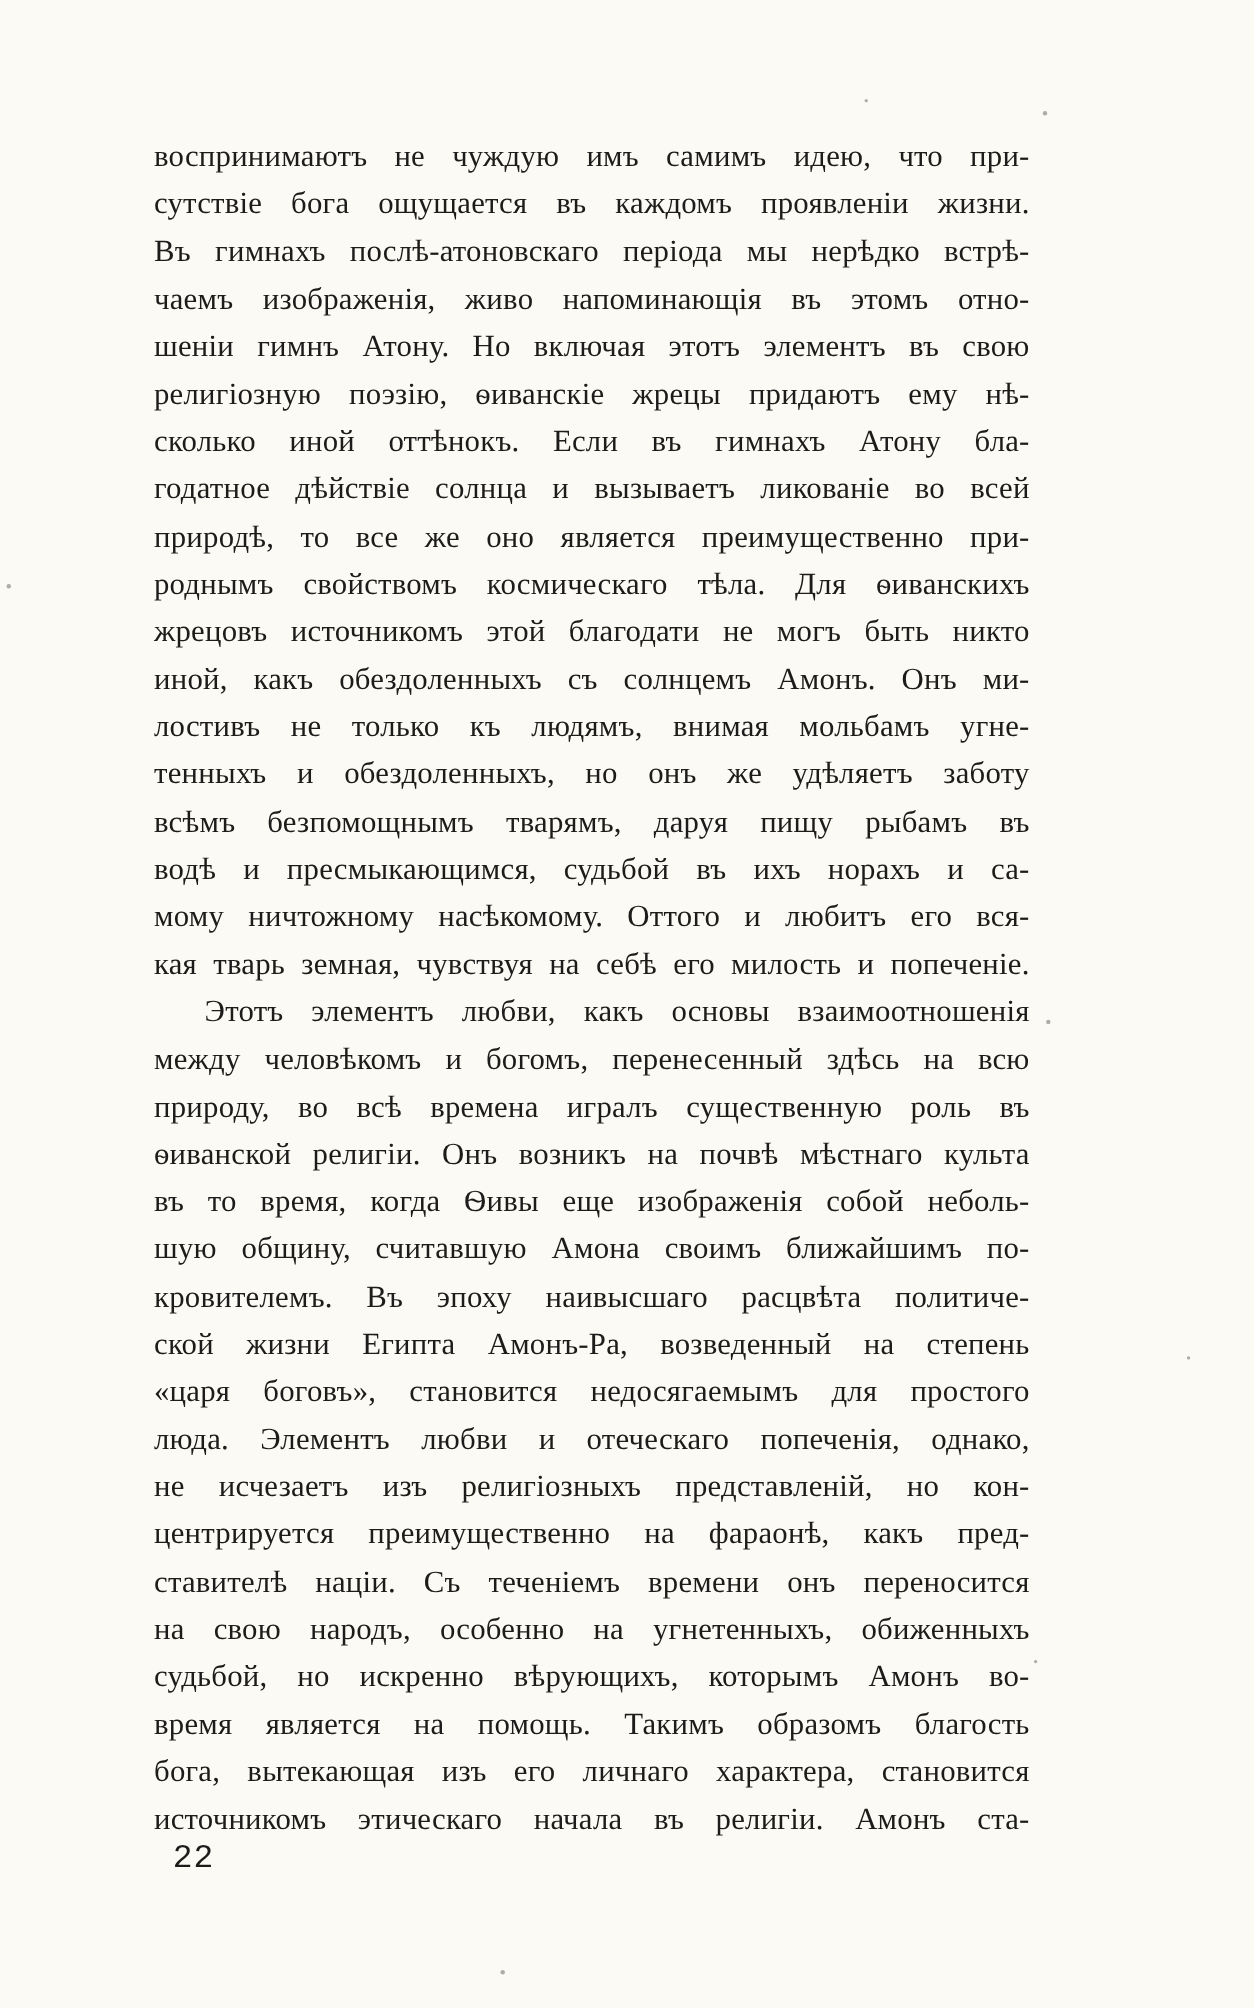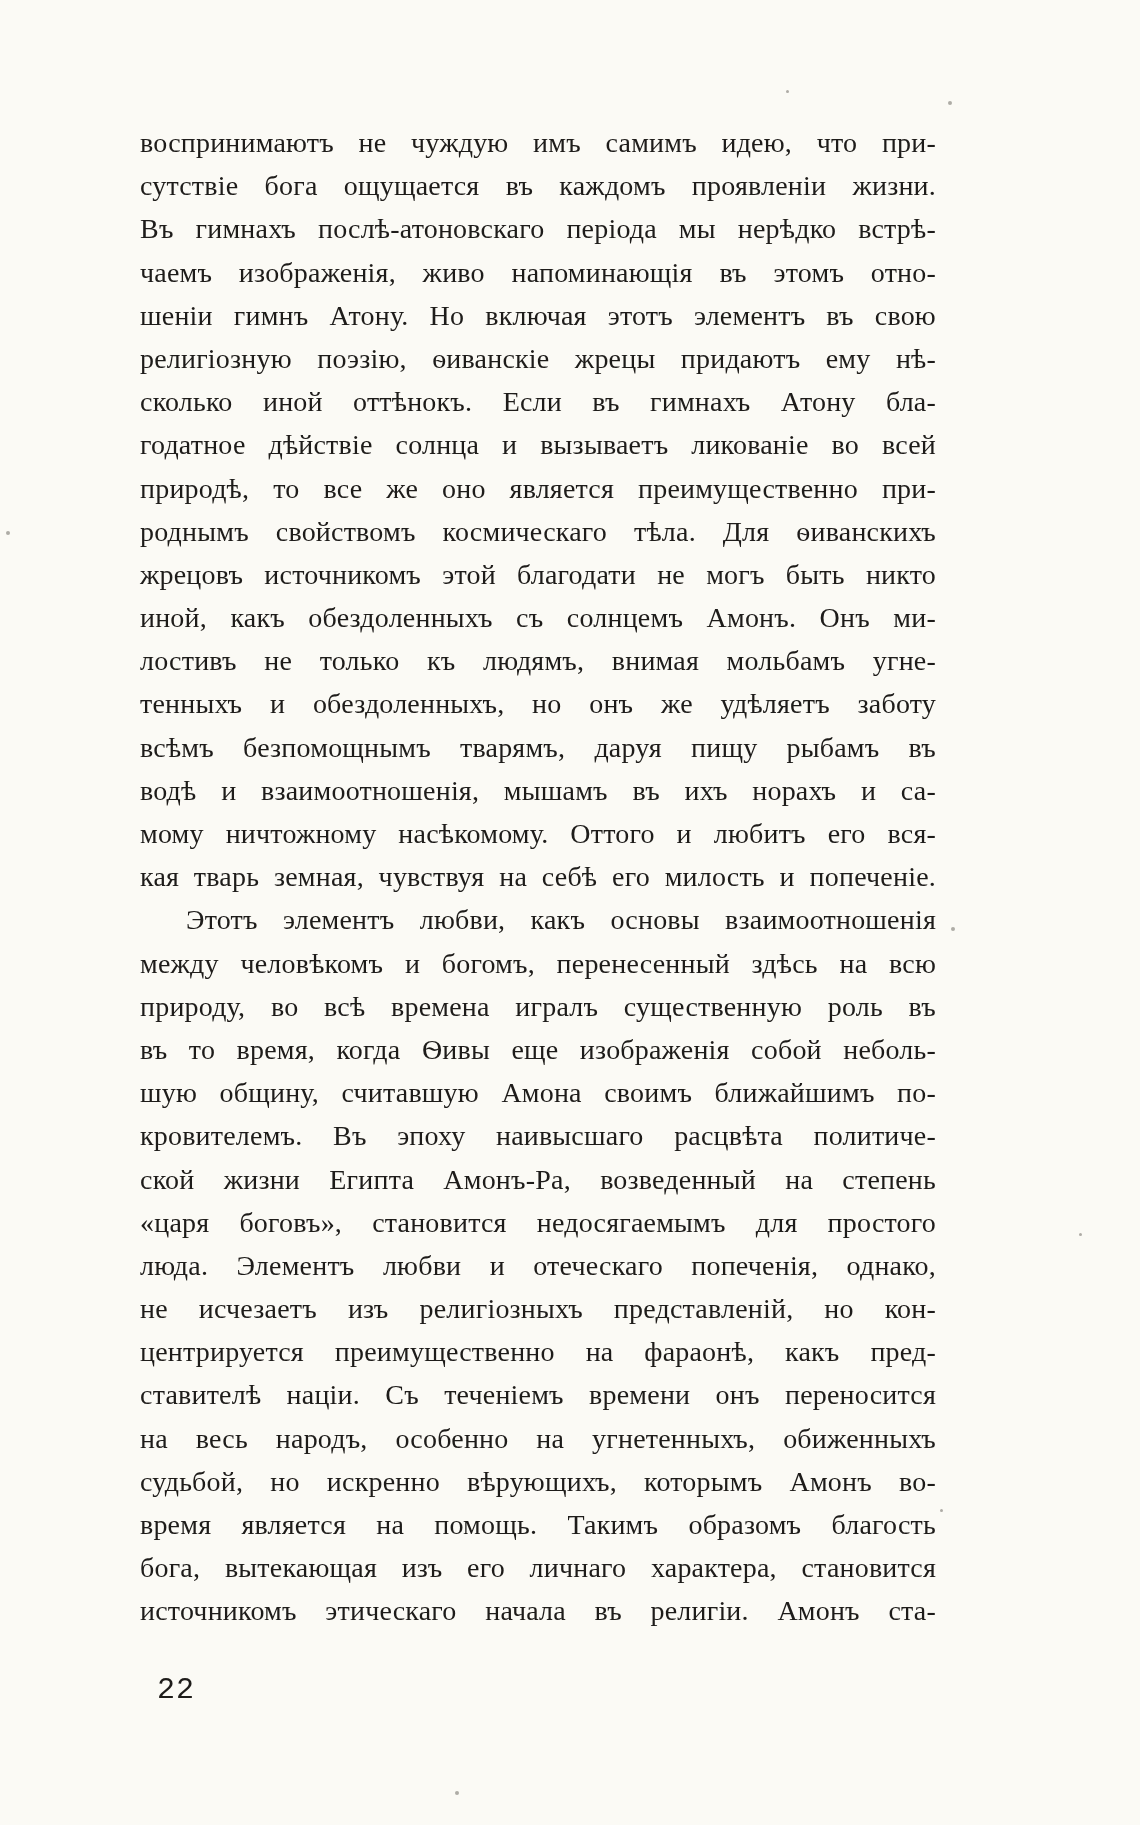--- a/index.html
+++ b/index.html
@@ -73,36 +73,37 @@
       <div class="line">религіозную поэзію, ѳиванскіе жрецы придаютъ ему нѣ-</div>
       <div class="line">сколько иной оттѣнокъ. Если въ гимнахъ Атону бла-</div>
       <div class="line">годатное дѣйствіе солнца и вызываетъ ликованіе во всей</div>
       <div class="line">природѣ, то все же оно является преимущественно при-</div>
       <div class="line">роднымъ свойствомъ космическаго тѣла. Для ѳиванскихъ</div>
       <div class="line">жрецовъ источникомъ этой благодати не могъ быть никто</div>
       <div class="line">иной, какъ обездоленныхъ съ солнцемъ Амонъ. Онъ ми-</div>
       <div class="line">лостивъ не только къ людямъ, внимая мольбамъ угне-</div>
       <div class="line">тенныхъ и обездоленныхъ, но онъ же удѣляетъ заботу</div>
       <div class="line">всѣмъ безпомощнымъ тварямъ, даруя пищу рыбамъ въ</div>
-      <div class="line">водѣ и взаимоотношенія, мышамъ въ ихъ норахъ и са-</div>
+      <div class="line">водѣ и пресмыкающимся, судьбой въ ихъ норахъ и са-</div>
       <div class="line">мому ничтожному насѣкомому. Оттого и любитъ его вся-</div>
       <div class="line">кая тварь земная, чувствуя на себѣ его милость и попеченіе.</div>
       <div class="line indent">Этотъ элементъ любви, какъ основы взаимоотношенія</div>
       <div class="line">между человѣкомъ и богомъ, перенесенный здѣсь на всю</div>
       <div class="line">природу, во всѣ времена игралъ существенную роль въ</div>
+      <div class="line">ѳиванской религіи. Онъ возникъ на почвѣ мѣстнаго культа</div>
       <div class="line">въ то время, когда Ѳивы еще изображенія собой неболь-</div>
       <div class="line">шую общину, считавшую Амона своимъ ближайшимъ по-</div>
       <div class="line">кровителемъ. Въ эпоху наивысшаго расцвѣта политиче-</div>
       <div class="line">ской жизни Египта Амонъ-Ра, возведенный на степень</div>
       <div class="line">«царя боговъ», становится недосягаемымъ для простого</div>
       <div class="line">люда. Элементъ любви и отеческаго попеченія, однако,</div>
       <div class="line">не исчезаетъ изъ религіозныхъ представленій, но кон-</div>
       <div class="line">центрируется преимущественно на фараонѣ, какъ пред-</div>
       <div class="line">ставителѣ націи. Съ теченіемъ времени онъ переносится</div>
-      <div class="line">на весь народъ, особенно на угнетенныхъ, обиженныхъ</div>
+      <div class="line">на свою народъ, особенно на угнетенныхъ, обиженныхъ</div>
       <div class="line">судьбой, но искренно вѣрующихъ, которымъ Амонъ во-</div>
       <div class="line">время является на помощь. Такимъ образомъ благость</div>
       <div class="line">бога, вытекающая изъ его личнаго характера, становится</div>
       <div class="line">источникомъ этическаго начала въ религіи. Амонъ ста-</div>
     </div>
   <div class="page-number">22</div>
   <div class="speck s1"></div>
   <div class="speck s2"></div>
   <div class="speck s3"></div>
   <div class="speck s4"></div>

